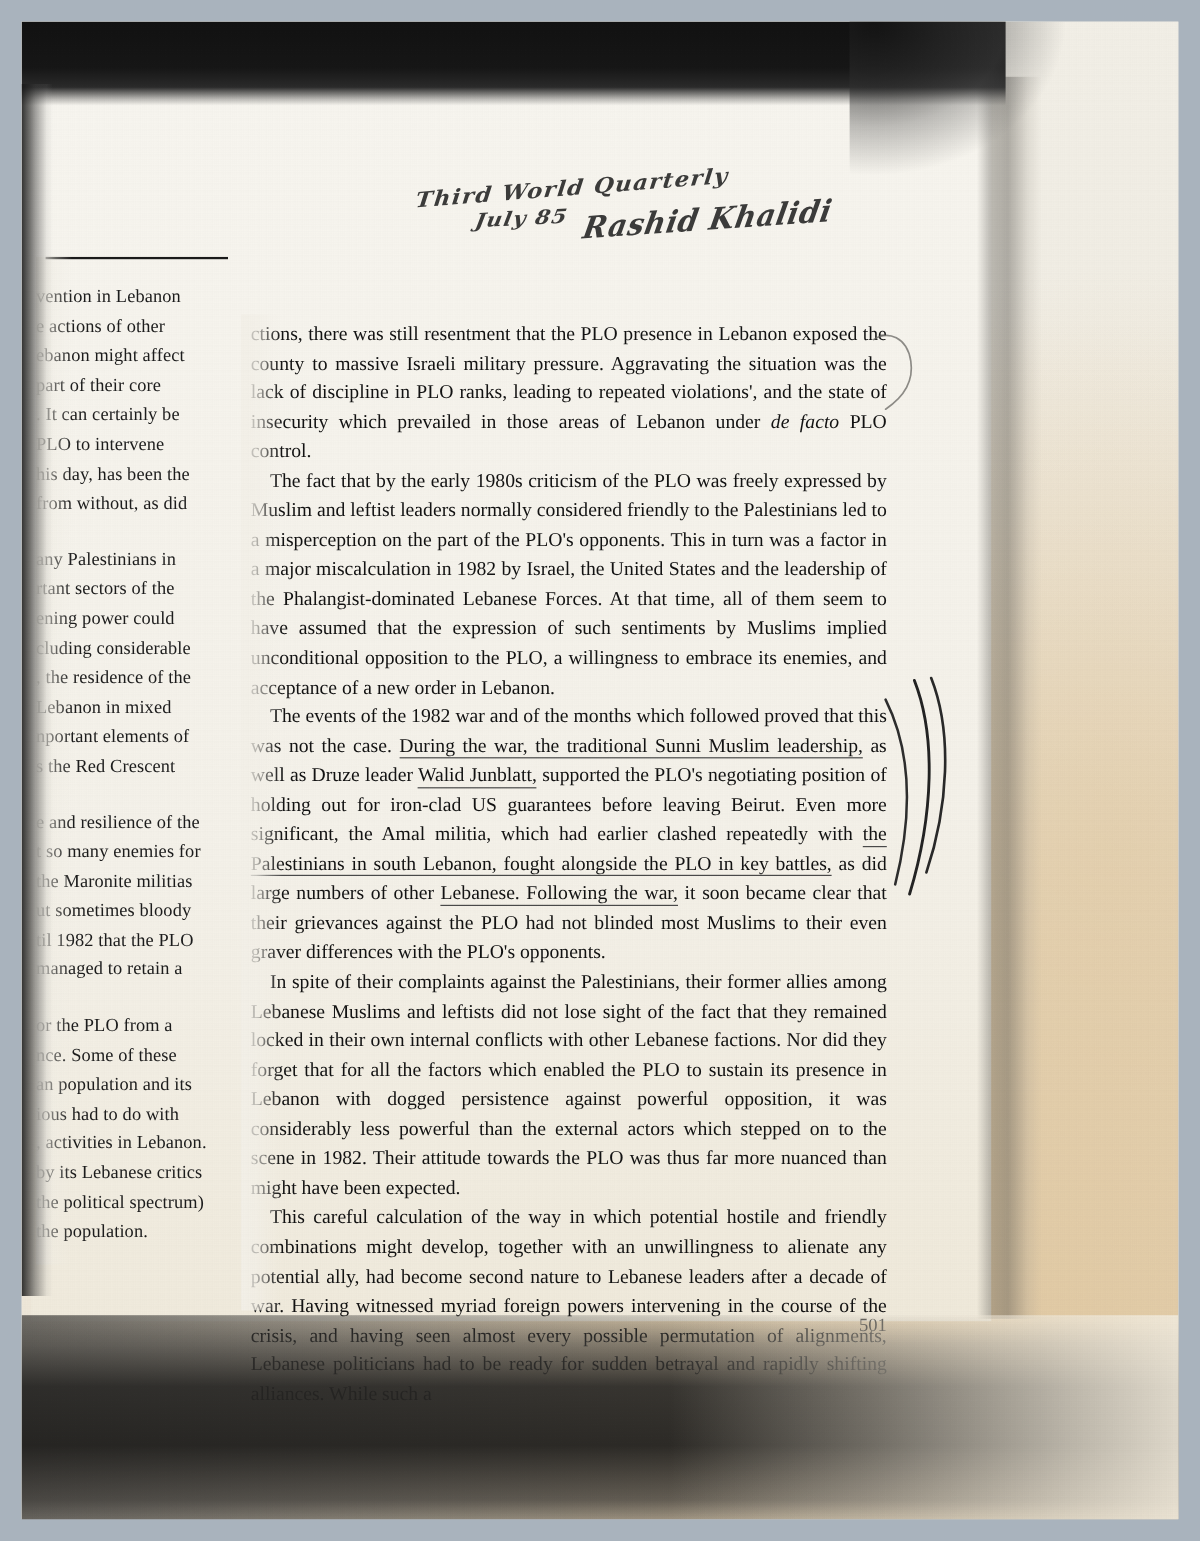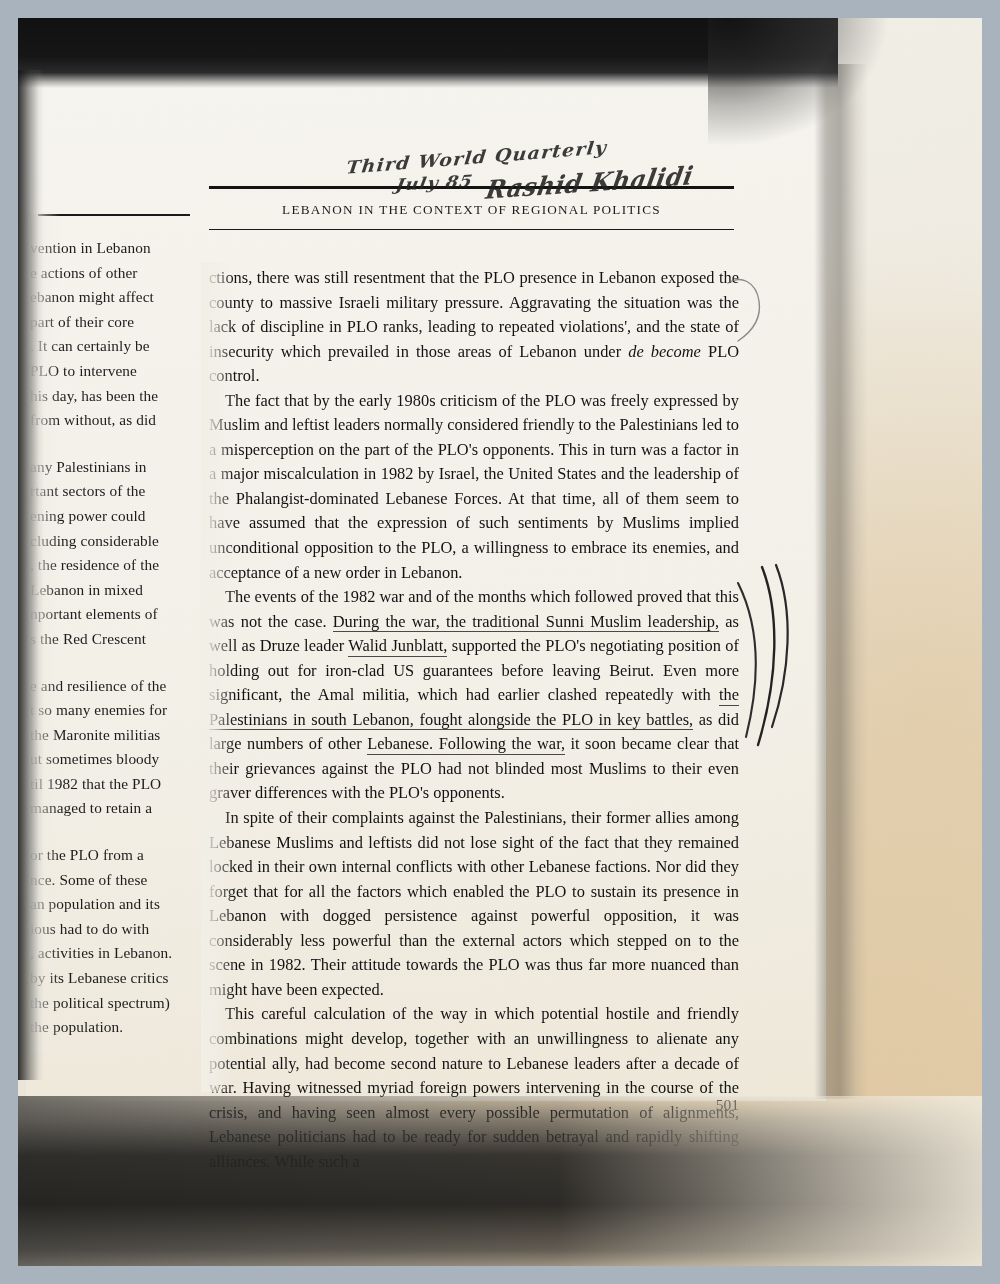--- a/index.html
+++ b/index.html
@@ -239,28 +239,23 @@
             <div>ious had to do with</div>
             <div>, activities in Lebanon.</div>
             <div>by its Lebanese critics</div>
             <div>the political spectrum)</div>
             <div>the population.</div>
           </div>
         </div>
       <div id="facing-fade"></div>
     </div>
 
-    <div id="running-head-block">
-      <div class="rule-thick"></div>
-      <div id="running-head">LEBANON IN THE CONTEXT OF REGIONAL POLITICS</div>
-      <div class="rule-thin"></div>
-    </div>
 
     <div id="main-column">
-        <p class="body-para"><span>ctions, there was still resentment that the PLO presence in Lebanon exposed the county to massive Israeli military pressure. Aggravating the situation was the lack of discipline in PLO ranks, leading to repeated violations', and the state of insecurity which prevailed in those areas of Lebanon under </span><em>de become</em><span> PLO control.</span></p>
+        <p class="body-para"><span>ctions, there was still resentment that the PLO presence in Lebanon exposed the county to massive Israeli military pressure. Aggravating the situation was the lack of discipline in PLO ranks, leading to repeated violations', and the state of insecurity which prevailed in those areas of Lebanon under </span><em>de facto</em><span> PLO control.</span></p>
         <p class="body-para indent"><span>The fact that by the early 1980s criticism of the PLO was freely expressed by Muslim and leftist leaders normally considered friendly to the Palestinians led to a misperception on the part of the PLO's opponents. This in turn was a factor in a major miscalculation in 1982 by Israel, the United States and the leadership of the Phalangist-dominated Lebanese Forces. At that time, all of them seem to have assumed that the expression of such sentiments by Muslims implied unconditional opposition to the PLO, a willingness to embrace its enemies, and acceptance of a new order in Lebanon.</span></p>
         <p class="body-para indent"><span>The events of the 1982 war and of the months which followed proved that this was not the case. </span><span class="pencil-u">During the war, the traditional Sunni Muslim leadership,</span><span> as well as Druze leader </span><span class="pencil-u">Walid Junblatt,</span><span> supported the PLO's negotiating position of holding out for iron-clad US guarantees before leaving Beirut. Even more significant, the Amal militia, which had earlier clashed repeatedly with </span><span class="pencil-u">the Palestinians in south Lebanon, fought alongside the PLO in key battles,</span><span> as did large numbers of other </span><span class="pencil-u">Lebanese. Following the war,</span><span> it soon became clear that their grievances against the PLO had not blinded most Muslims to their even graver differences with the PLO's opponents.</span></p>
         <p class="body-para indent"><span>In spite of their complaints against the Palestinians, their former allies among Lebanese Muslims and leftists did not lose sight of the fact that they remained locked in their own internal conflicts with other Lebanese factions. Nor did they forget that for all the factors which enabled the PLO to sustain its presence in Lebanon with dogged persistence against powerful opposition, it was considerably less powerful than the external actors which stepped on to the scene in 1982. Their attitude towards the PLO was thus far more nuanced than might have been expected.</span></p>
         <p class="body-para indent"><span>This careful calculation of the way in which potential hostile and friendly combinations might develop, together with an unwillingness to alienate any potential ally, had become second nature to Lebanese leaders after a decade of war. Having witnessed myriad foreign powers intervening in the course of the crisis, and having seen almost every possible permutation of alignments, Lebanese politicians had to be ready for sudden betrayal and rapidly shifting alliances. While such a</span></p>
       </div>
 
     <div id="main-left-fade"></div>
 
     <div id="folio">501</div>
 

